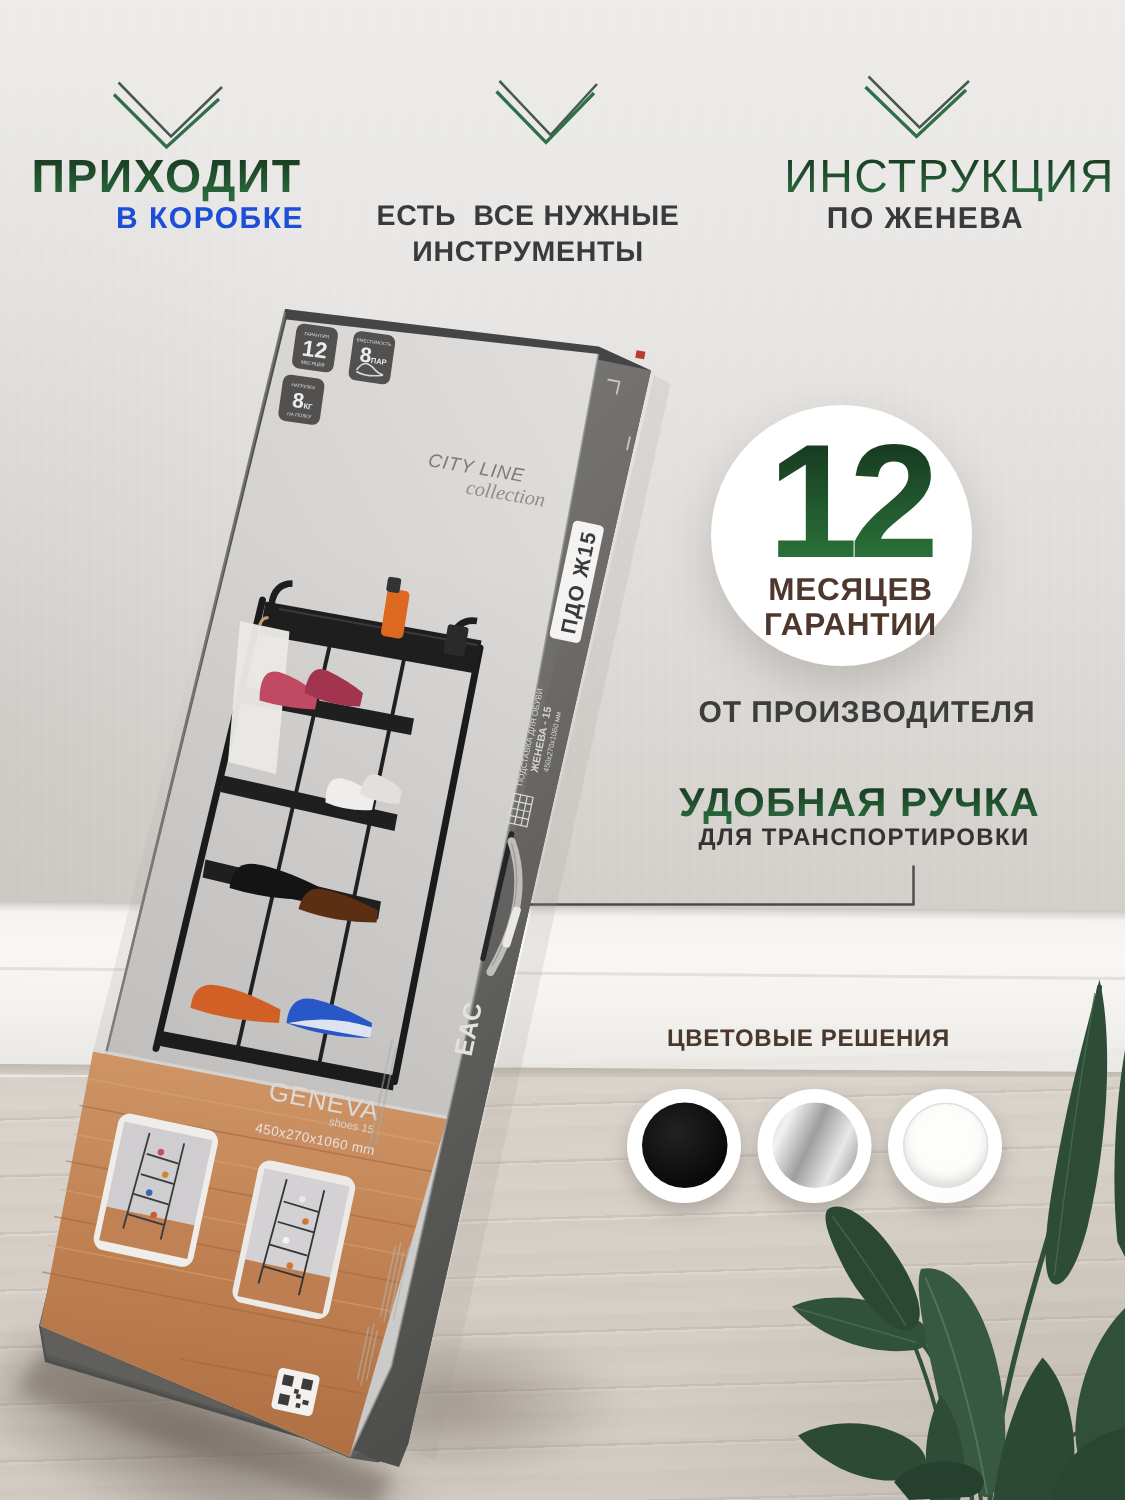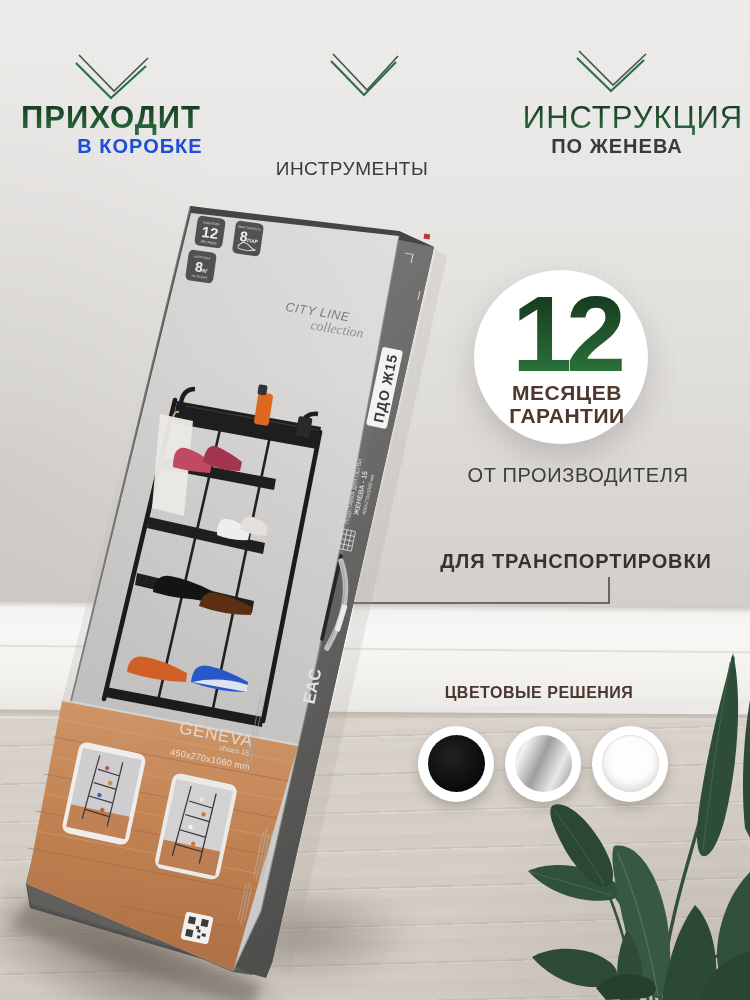--- a/index.html
+++ b/index.html
@@ -52,46 +52,48 @@
     <svg class="abs" style="left:565px;top:5px;" width="104" height="60" viewBox="0 0 104 60">
       <polyline points="14,6 48,40 81,9" fill="none" stroke="#47594d" stroke-width="1.7"></polyline>
       <polyline points="12,13 46,46 79,15" fill="none" stroke="#2f7048" stroke-width="2.2"></polyline>
     </svg>
 
     <div class="abs ctr" style="left:111px;top:60px;font-size:31px;font-weight:bold;letter-spacing:1px;"><span class="grad-green">ПРИХОДИТ</span></div>
 
     <div class="abs ctr" style="left:111px;top:95px;font-size:20px;font-weight:bold;color:#1d4ed8;letter-spacing:1px;margin-left:29px;">В КОРОБКЕ</div>
 
 
-
-    <div class="abs ctr" style="left:352px;top:118px;font-size:19px;font-weight:normal;color:#3a3a3a;letter-spacing:0.5px;">ИНСТРУМЕНТЫ</div>
+    <div class="abs ctr" style="left:352px;top:94px;font-size:19px;font-weight:bold;color:#3a3a3a;letter-spacing:0.5px;">ЕСТЬ&nbsp; ВСЕ НУЖНЫЕ</div>
+
+    <div class="abs ctr" style="left:352px;top:118px;font-size:19px;font-weight:bold;color:#3a3a3a;letter-spacing:0.5px;">ИНСТРУМЕНТЫ</div>
 
     <div class="abs ctr" style="left:633px;top:60px;font-size:31px;font-weight:normal;letter-spacing:1px;"><span class="grad-green">ИНСТРУКЦИЯ</span></div>
 
     <div class="abs ctr" style="left:617px;top:95px;font-size:20px;font-weight:bold;color:#3a3a3a;letter-spacing:1px;">ПО ЖЕНЕВА</div>
   </div>
 
   <div class="abs" style="left:474px;top:270px;width:174px;height:174px;border-radius:50%;background:#fff;box-shadow:0 12px 30px rgba(90,85,80,0.25);"></div>
 
   <svg class="abs" style="left:474px;top:270px;" width="174" height="174" viewBox="0 0 174 174">
     <defs>
       <linearGradient id="g12" x1="0" y1="0" x2="0" y2="1">
         <stop offset="0.05" stop-color="#132f1b"></stop>
           <stop offset="0.95" stop-color="#2e7c3e"></stop>
       </linearGradient>
     </defs>
     <text x="92" y="101" font-family="Liberation Sans" font-size="108" font-weight="bold" fill="url(#g12)" text-anchor="middle" letter-spacing="-6">12</text>
     <text x="93" y="130" font-family="Liberation Sans" font-size="21" font-weight="bold" fill="#4e382e" text-anchor="middle" letter-spacing="0.5">МЕСЯЦЕВ</text>
     <text x="93" y="153" font-family="Liberation Sans" font-size="21" font-weight="bold" fill="#4e382e" text-anchor="middle" letter-spacing="0.5">ГАРАНТИИ</text>
   </svg>
 
-  <div class="abs ctr" style="left:578px;top:464px;font-size:20px;font-weight:normal;color:#3d3d3d;letter-spacing:0.6px;">ОТ ПРОИЗВОДИТЕЛЯ</div>
-
-
-  <div class="abs ctr" style="left:576px;top:550px;font-size:20px;font-weight:bold;color:#333;letter-spacing:0.9px;">ДЛЯ ТРАНСПОРТИРОВКИ</div>
+  <div class="abs ctr" style="left:578px;top:464px;font-size:20px;font-weight:bold;color:#3d3d3d;letter-spacing:0.6px;">ОТ ПРОИЗВОДИТЕЛЯ</div>
+
+  <div class="abs ctr" style="left:573px;top:520px;font-size:27px;font-weight:bold;letter-spacing:0.8px;"><span class="grad-green">УДОБНАЯ РУЧКА</span></div>
+
+  <div class="abs ctr" style="left:576px;top:550px;font-size:16px;font-weight:bold;color:#333;letter-spacing:0.9px;">ДЛЯ ТРАНСПОРТИРОВКИ</div>
 
   <svg class="abs" style="left:350px;top:575px;" width="265" height="32" viewBox="0 0 265 32">
     <polyline points="259,2 259,28 2,28" fill="none" stroke="#4a4a4a" stroke-width="1.6"></polyline>
   </svg>
 
   <div class="abs ctr" style="left:539px;top:684px;font-size:16px;font-weight:bold;color:#4a372e;letter-spacing:0.5px;">ЦВЕТОВЫЕ РЕШЕНИЯ</div>
 
   <div class="abs" style="left:418px;top:726px;width:76px;height:76px;border-radius:50%;background:#fff;box-shadow:0 6px 12px rgba(100,95,88,0.35);"></div>
   <div class="abs" style="left:428px;top:735px;width:57px;height:57px;border-radius:50%;background:radial-gradient(circle at 40% 35%,#222 0%,#0a0a0a 70%);"></div>
 

